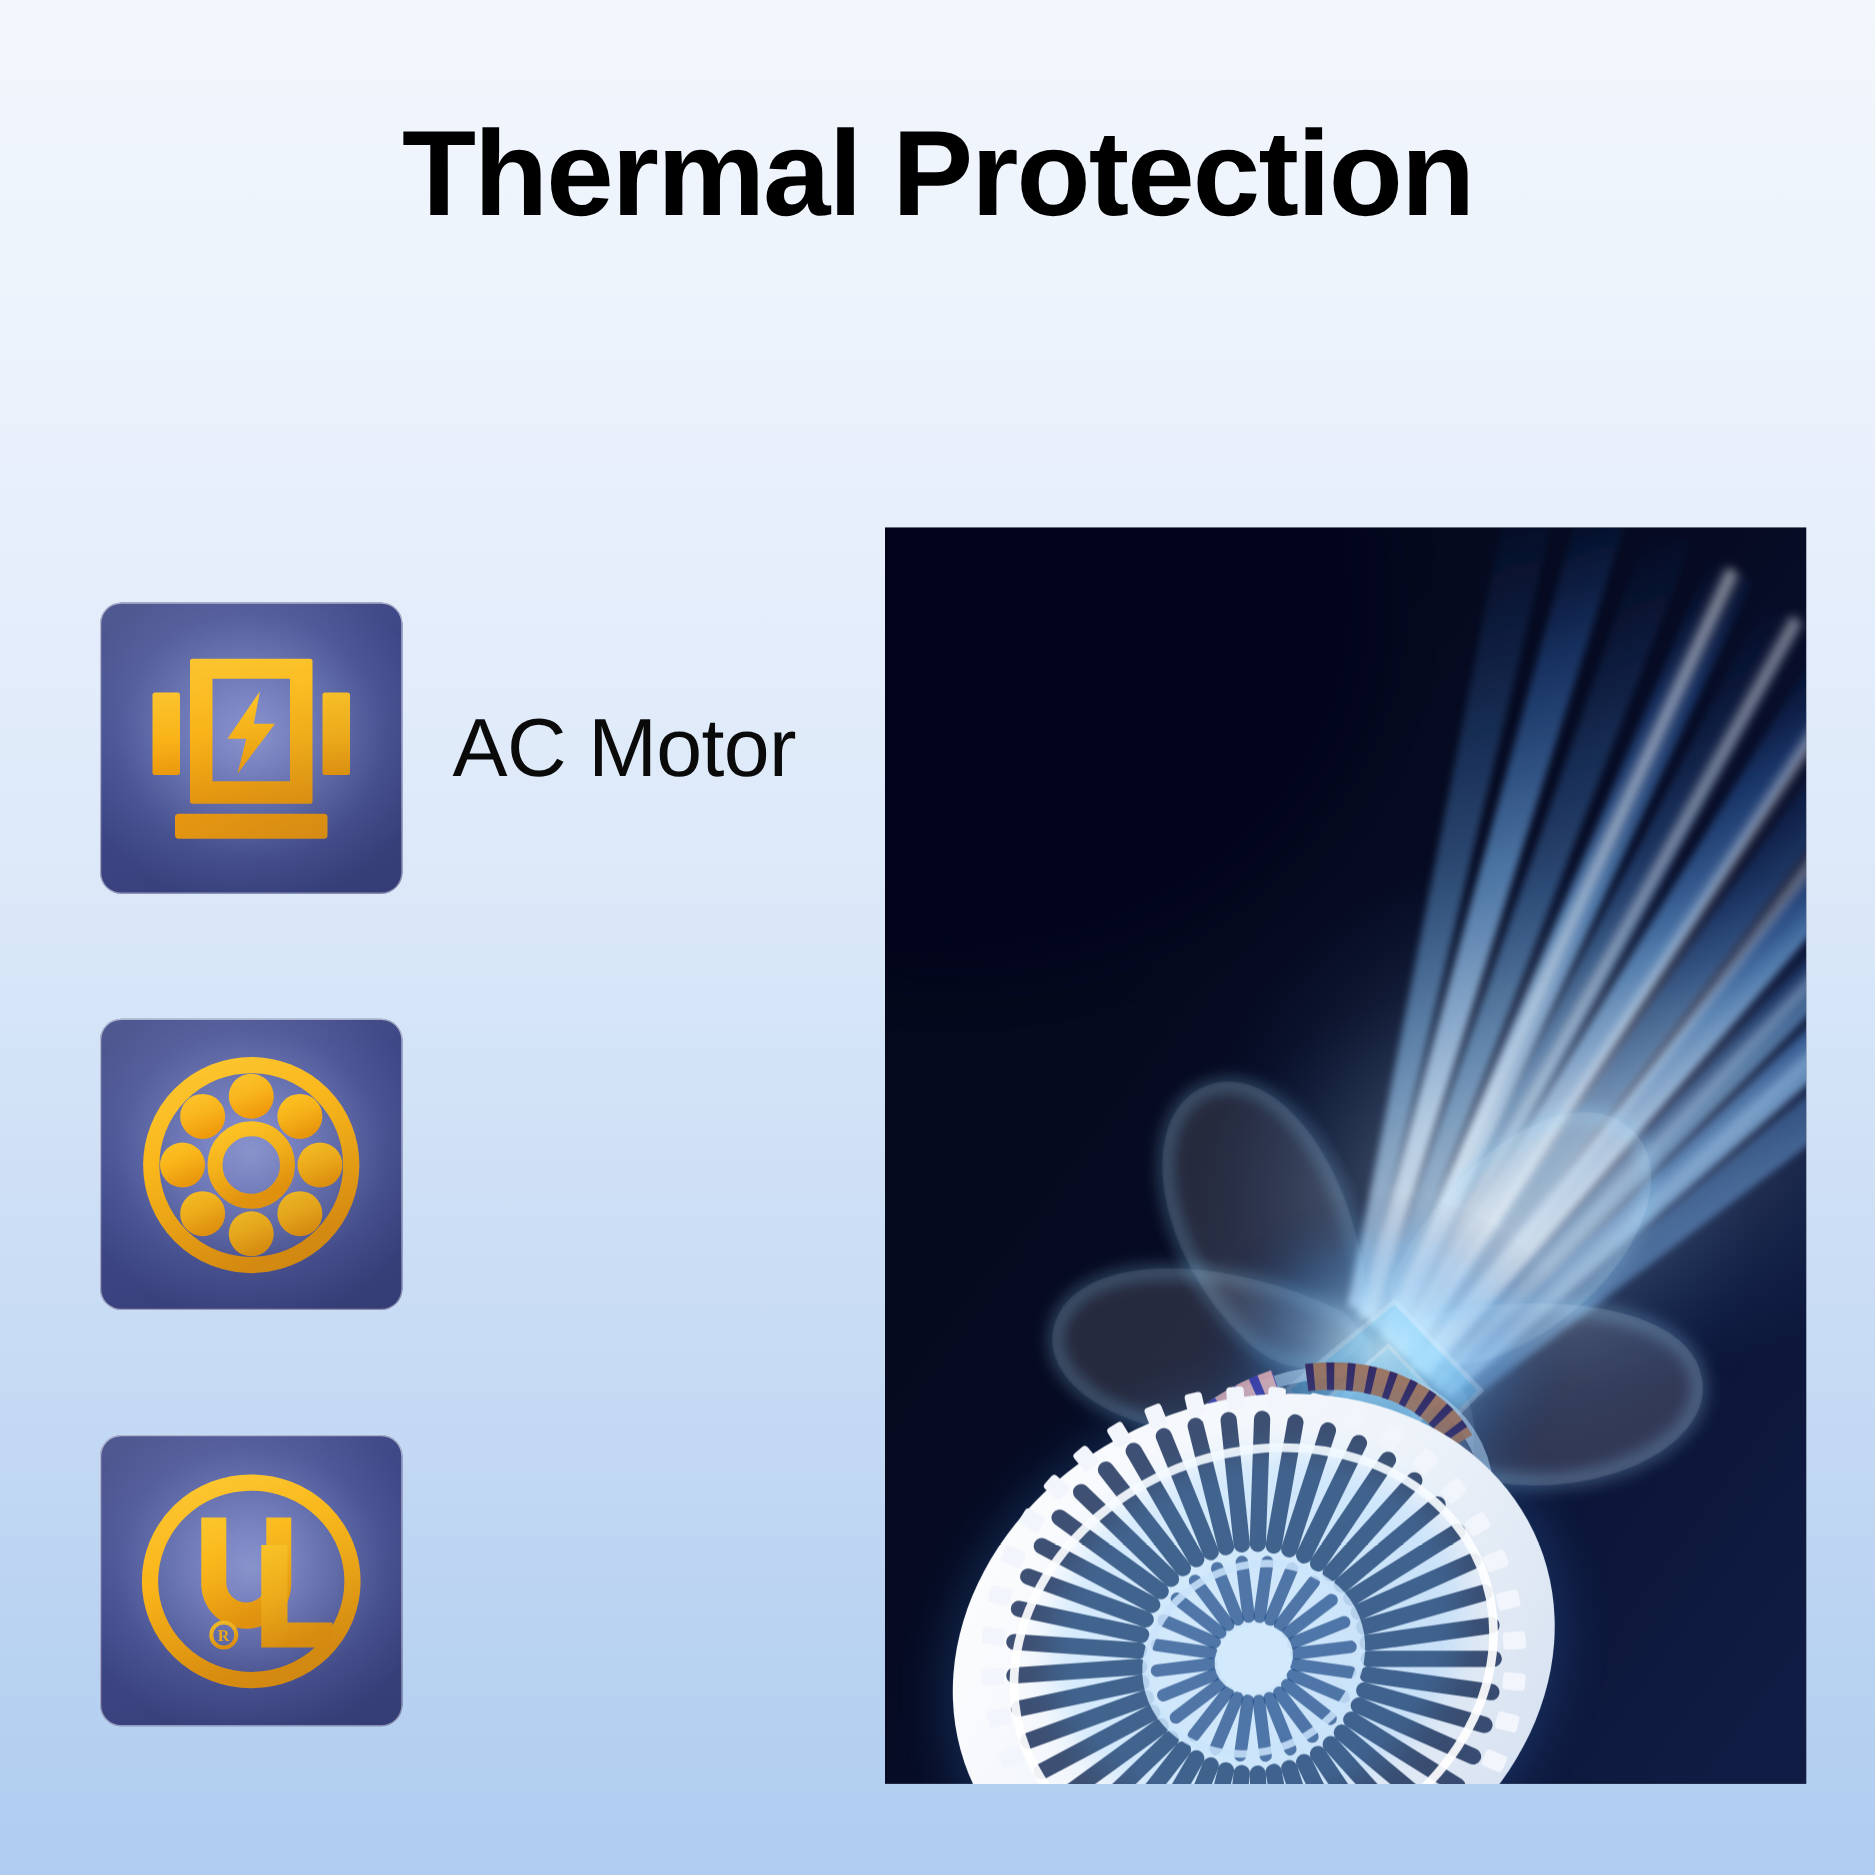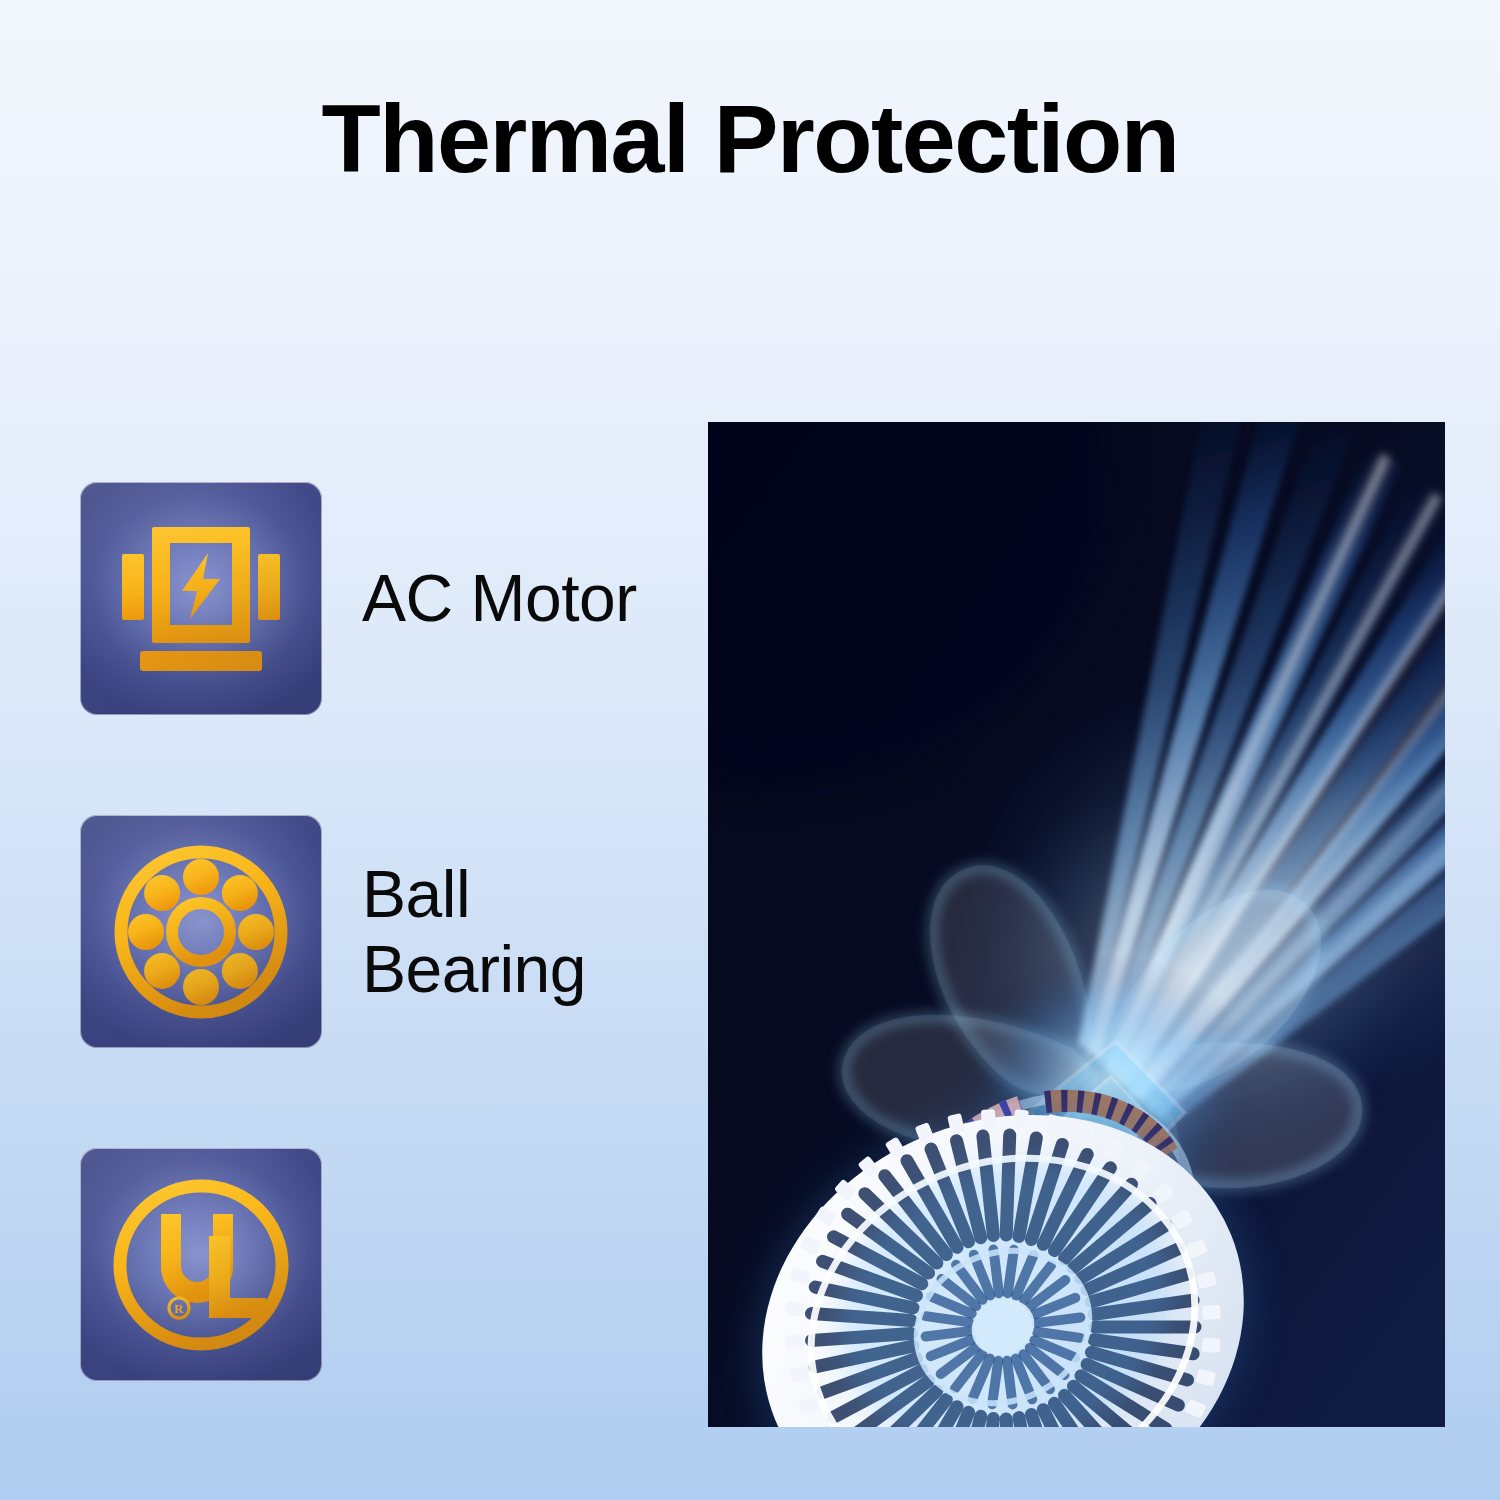--- a/index.html
+++ b/index.html
@@ -177,22 +177,20 @@
             <circle cx="128.9" cy="51.1" r="18" fill="url(#bbg)"></circle>
             <circle cx="145" cy="90" r="18" fill="url(#bbg)"></circle>
             <circle cx="128.9" cy="128.9" r="18" fill="url(#bbg)"></circle>
             <circle cx="90" cy="145" r="18" fill="url(#bbg)"></circle>
             <circle cx="51.1" cy="128.9" r="18" fill="url(#bbg)"></circle>
             <circle cx="35" cy="90" r="18" fill="url(#bbg)"></circle>
             <circle cx="51.1" cy="51.1" r="18" fill="url(#bbg)"></circle>
           </svg>
         </span>
       </div>
-      <div class="feature-label">Ball
-Bearing</div>
     </div>
 
     <div class="feature-row r2">
       <div class="tile">
         <span>
           <svg width="180" height="178" viewBox="0 0 180 178">
             <defs>
               <linearGradient id="ulg" x1="0" y1="0" x2="0.3" y2="1">
                 <stop offset="0%" stop-color="#fcc527"></stop>
                 <stop offset="55%" stop-color="#f9b318"></stop>

